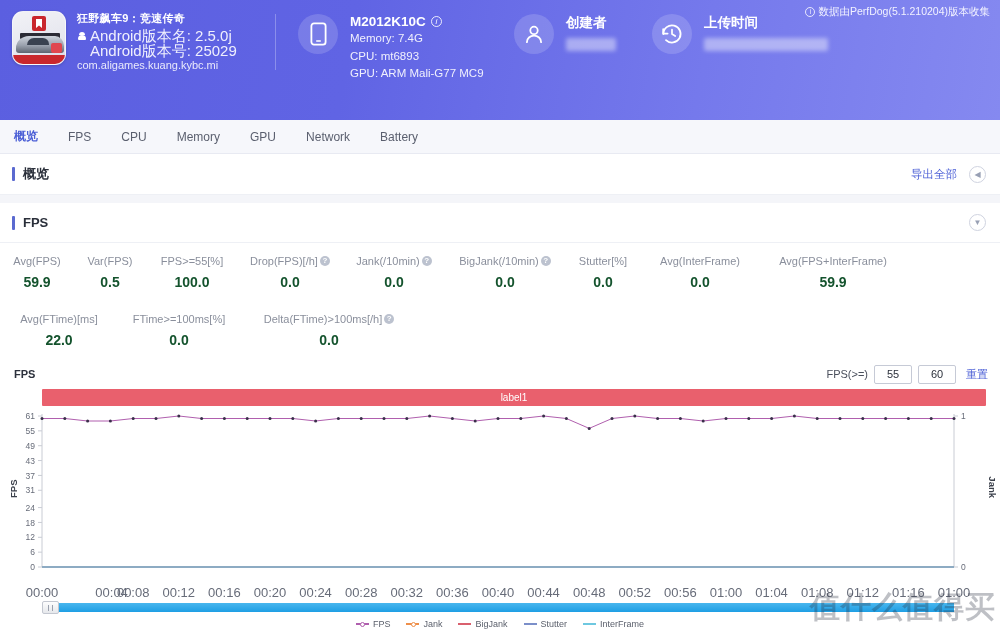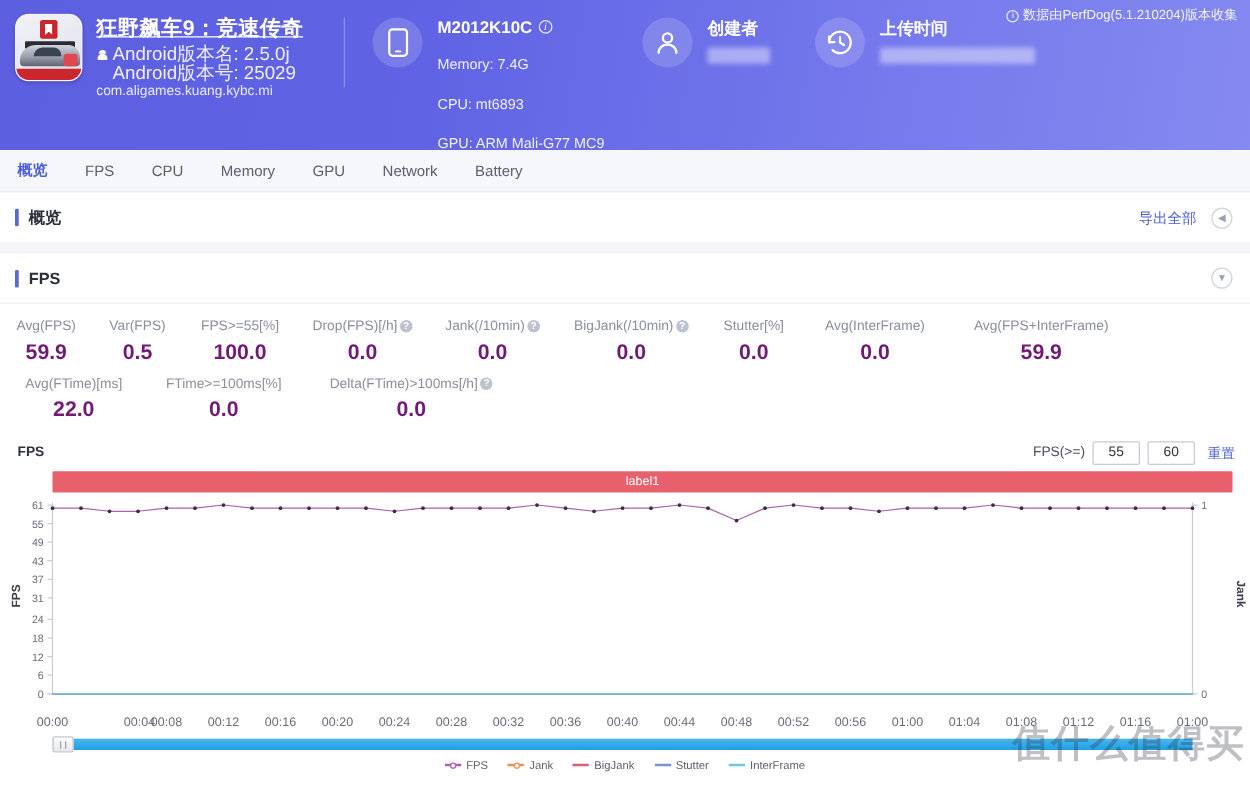--- a/index.html
+++ b/index.html
@@ -53,21 +53,21 @@
   }
   .app-icon .ai-bar {
     position: absolute; left: 0; bottom: 0; width: 100%; height: 9px;
     background: #c9272d;
   }
   .app-icon .ai-chip {
     position: absolute; right: 3px; bottom: 11px; width: 11px; height: 10px;
     background: #e0474f; border-radius: 2px;
   }
   .app-meta { padding-left: 11px; }
-  .app-name { font-size: 17px; font-weight: bold; letter-spacing: .3px; margin-bottom: 3px; text-decoration: underline; }
+  .app-name { font-size: 11px; font-weight: bold; letter-spacing: .3px; margin-bottom: 3px; }
   .app-line { font-size: 15px; line-height: 14.5px; color: #efeffd; white-space: nowrap; }
   .app-line.indent { padding-left: 13px; }
   .and-row { position: relative; padding-left: 13px; }
   .android-glyph {
     position: absolute; left: 1px; top: 3px; width: 8px; height: 8px;
   }
   .android-glyph:before {
     content:""; position:absolute; left:0; top:2.5px; width:8px; height:5px;
     background:#fff; border-radius: 4px 4px 1px 1px;
   }
@@ -82,21 +82,21 @@
   }
 
   .info-block { display: flex; align-items: flex-start; }
   .circ {
     width: 40px; height: 40px; border-radius: 50%;
     background: rgba(255,255,255,.16);
     display: flex; align-items: center; justify-content: center; flex: none;
   }
   .info-text { padding-left: 12px; }
   .info-title { font-size: 13.5px; font-weight: bold; display: flex; align-items: center; }
-  .info-line { font-size: 11.5px; color: #f0f0fd; line-height: 16.5px; margin-top: 15px; white-space: nowrap;}
+  .info-line { font-size: 11.5px; color: #f0f0fd; line-height: 16.5px; margin-top: 1px; white-space: nowrap;}
   .blur {
     display: inline-block; height: 13px; border-radius: 2px;
     background: rgba(255,255,255,.42);
     filter: blur(2.2px);
     margin-top: 6px;
   }
   .info-i {
     display:inline-flex; align-items:center; justify-content:center;
     width: 11px; height: 11px; border-radius: 50%;
     border: 1px solid rgba(255,255,255,.85);
@@ -158,21 +158,21 @@
   .metrics { padding: 10px 0 8px 0; }
   .metric-row { display: flex; align-items: flex-start; }
   .metric {
     text-align: center; padding: 0 4px;
   }
   .metric .mlabel {
     font-size: 11px; color: #8a8f9c; white-space: nowrap; line-height: 16px;
     display:flex; align-items:center; justify-content:center; gap:2px;
   }
   .metric .mvalue {
-    font-size: 17px; font-weight: bold; color: #701a75; line-height: 26px;
+    font-size: 14px; font-weight: bold; color: #14532d; line-height: 26px;
   }
   .qm {
     display:inline-flex; align-items:center; justify-content:center;
     width: 10px; height: 10px; border-radius: 50%;
     background: #bcc2cf; color: #fff; font-size: 8px; line-height: 1;
     font-weight: bold; cursor: pointer;
   }
 
   
   .chart-wrap { position: relative; padding: 0 0 0 0; }
@@ -205,21 +205,21 @@
     left: 8px; top: 88px; transform: rotate(-90deg); transform-origin: left top;
   }
   .axis-name.right {
     right: 2px; top: 88px; transform: rotate(90deg); transform-origin: right top;
   }
 
   .xaxis {
     position: relative; height: 14px; margin-left: 42px; margin-right: 46px;
   }
   .xtick {
-    position: absolute; top: 0; font-size: 10px; color: #676c79;
+    position: absolute; top: 0; font-size: 13px; color: #676c79;
     transform: translateX(-50%); white-space: nowrap;
   }
 
   .scrollrow { margin: 2px 46px 0 42px; position: relative; height: 13px; }
   .scrolltrack {
     position: absolute; left: 0; right: 0; top: 2px; height: 9px;
     background: #eef0f4; border: 1px solid #dfe2ea;
   }
   .scrollfill {
     position: absolute; left: 17px; right: 0; top: 2px; height: 9px;
@@ -419,21 +419,21 @@
           <div class="mvalue">0.0</div>
         </div>
         <div class="metric" style="width:150px;">
           <div class="mlabel">
               <span>Avg(FPS+InterFrame)</span>
             </div>
           <div class="mvalue">59.9</div>
         </div>
       </div>
 
-      <div class="metric-row" style="margin-top:4px;">
+      <div class="metric-row" style="margin-top:16px;">
         <div class="metric" style="width:118px;">
           <div class="mlabel">
               <span>Avg(FTime)[ms]</span>
             </div>
           <div class="mvalue">22.0</div>
         </div>
         <div class="metric" style="width:122px;">
           <div class="mlabel">
               <span>FTime&gt;=100ms[%]</span>
             </div>

